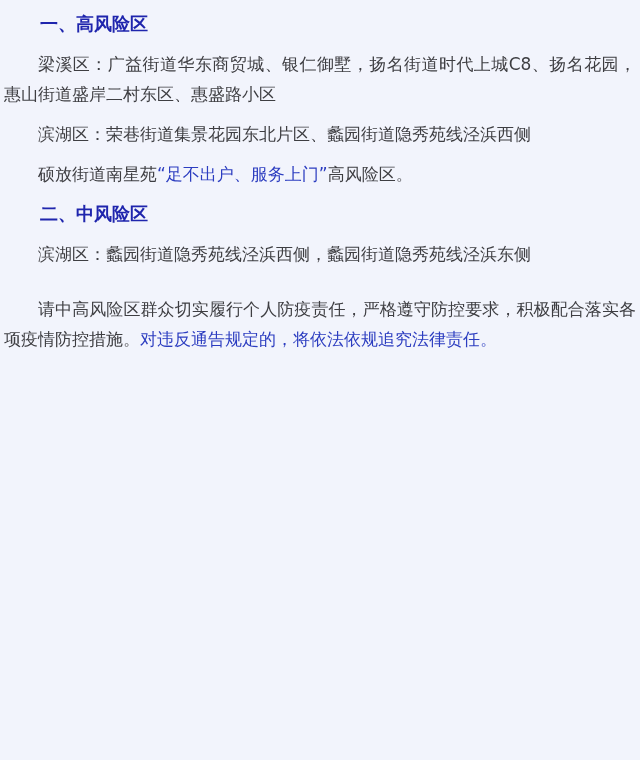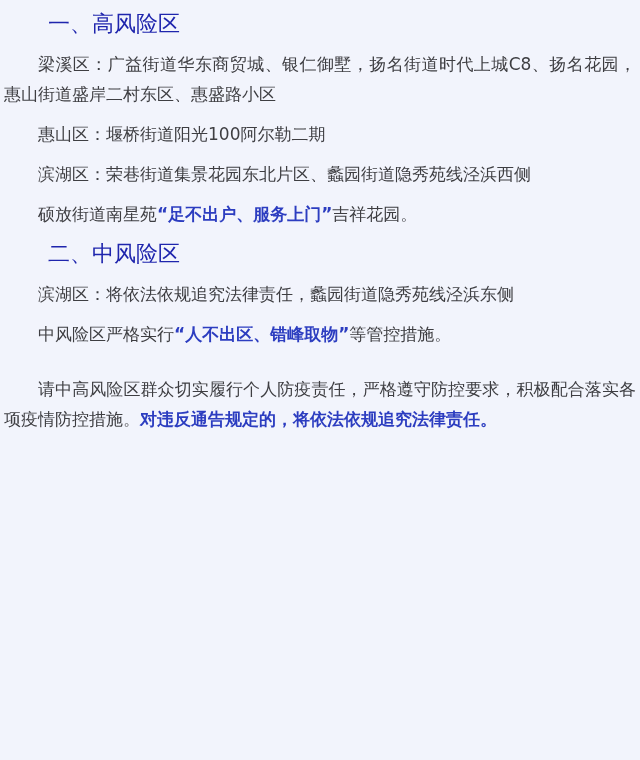--- a/index.html
+++ b/index.html
@@ -8,60 +8,58 @@
     min-height: 760px;
     background: var(--bg, #f2f4fc);
     color: var(--text, #3e3e42);
     font-family: "DejaVu Sans", "Liberation Sans", sans-serif;
     font-size: 17px;
     padding: 9px 4px 8px 4px;
     overflow-x: hidden;
   }
   .doc { width: 100%; }
   .doc h2 {
-    font-size: 22px;
+    font-size: 18px;
     line-height: 30px;
-    font-weight: normal;
+    font-weight: bold;
     color: var(--heading, #1f25ad);
     text-indent: 2em;
     margin: 0 0 10px 0;
   }
   .doc h2.spaced-top { margin-top: 8px; }
   .doc p {
     line-height: 30px;
     text-indent: 2em;
     text-align: justify;
     margin: 0 0 10px 0;
   }
   .doc p.closing { margin-top: 25px; }
   .em {
     color: var(--emphasis, #2c3dc0);
-    font-weight: bold;
+    font-weight: normal;
   }
 </style>
 </head>
 <body>
 
 <div class="doc">
 
   <h2>一、高风险区</h2>
 
   <p>梁溪区：广益街道华东商贸城、银仁御墅，扬名街道时代上城C8、扬名花园，惠山街道盛岸二村东区、惠盛路小区</p>
 
 
-  <p>惠山区：堰桥街道阳光100阿尔勒二期</p>
 
   <p>滨湖区：荣巷街道集景花园东北片区、蠡园街道隐秀苑线泾浜西侧</p>
 
 
-  <p><span>硕放街道南星苑</span><span class="em">“足不出户、服务上门”</span><span>吉祥花园。</span></p>
+  <p><span>硕放街道南星苑</span><span class="em">“足不出户、服务上门”</span><span>高风险区。</span></p>
 
   <h2 class="spaced-top">二、中风险区</h2>
 
 
-  <p>滨湖区：将依法依规追究法律责任，蠡园街道隐秀苑线泾浜东侧</p>
+  <p>滨湖区：蠡园街道隐秀苑线泾浜西侧，蠡园街道隐秀苑线泾浜东侧</p>
 
 
-  <p><span>中风险区严格实行</span><span class="em">“人不出区、错峰取物”</span><span>等管控措施。</span></p>
 
   <p class="closing"><span>请中高风险区群众切实履行个人防疫责任，严格遵守防控要求，积极配合落实各项疫情防控措施。</span><span class="em">对违反通告规定的，将依法依规追究法律责任。</span></p>
 
 </div>
 
 </body></html>

